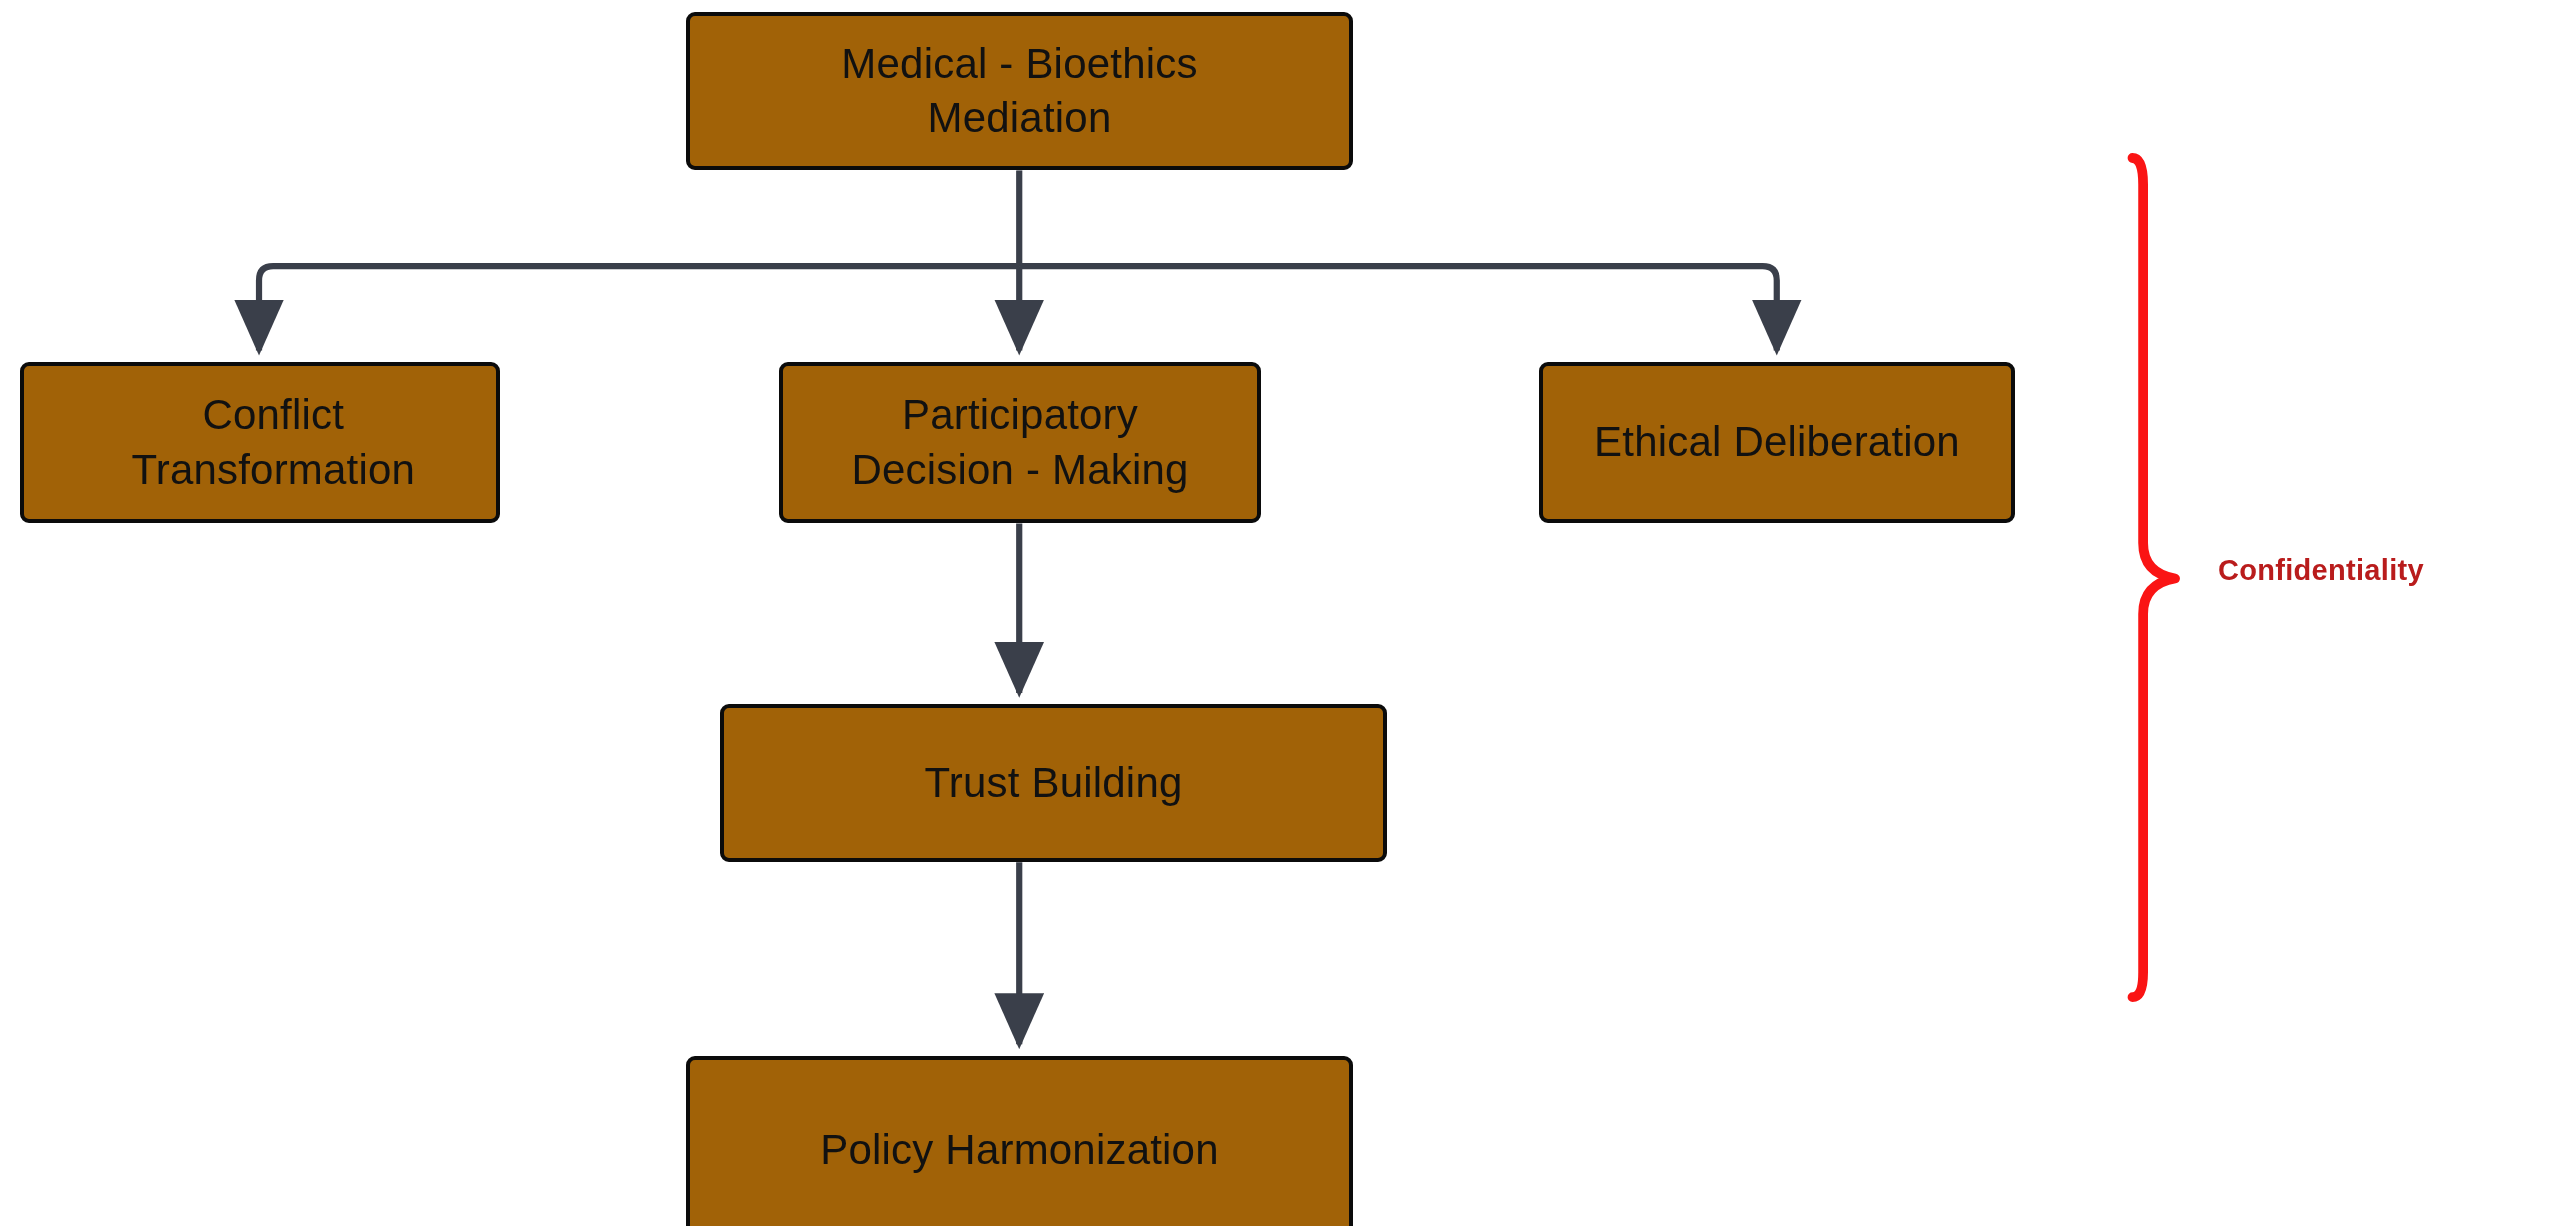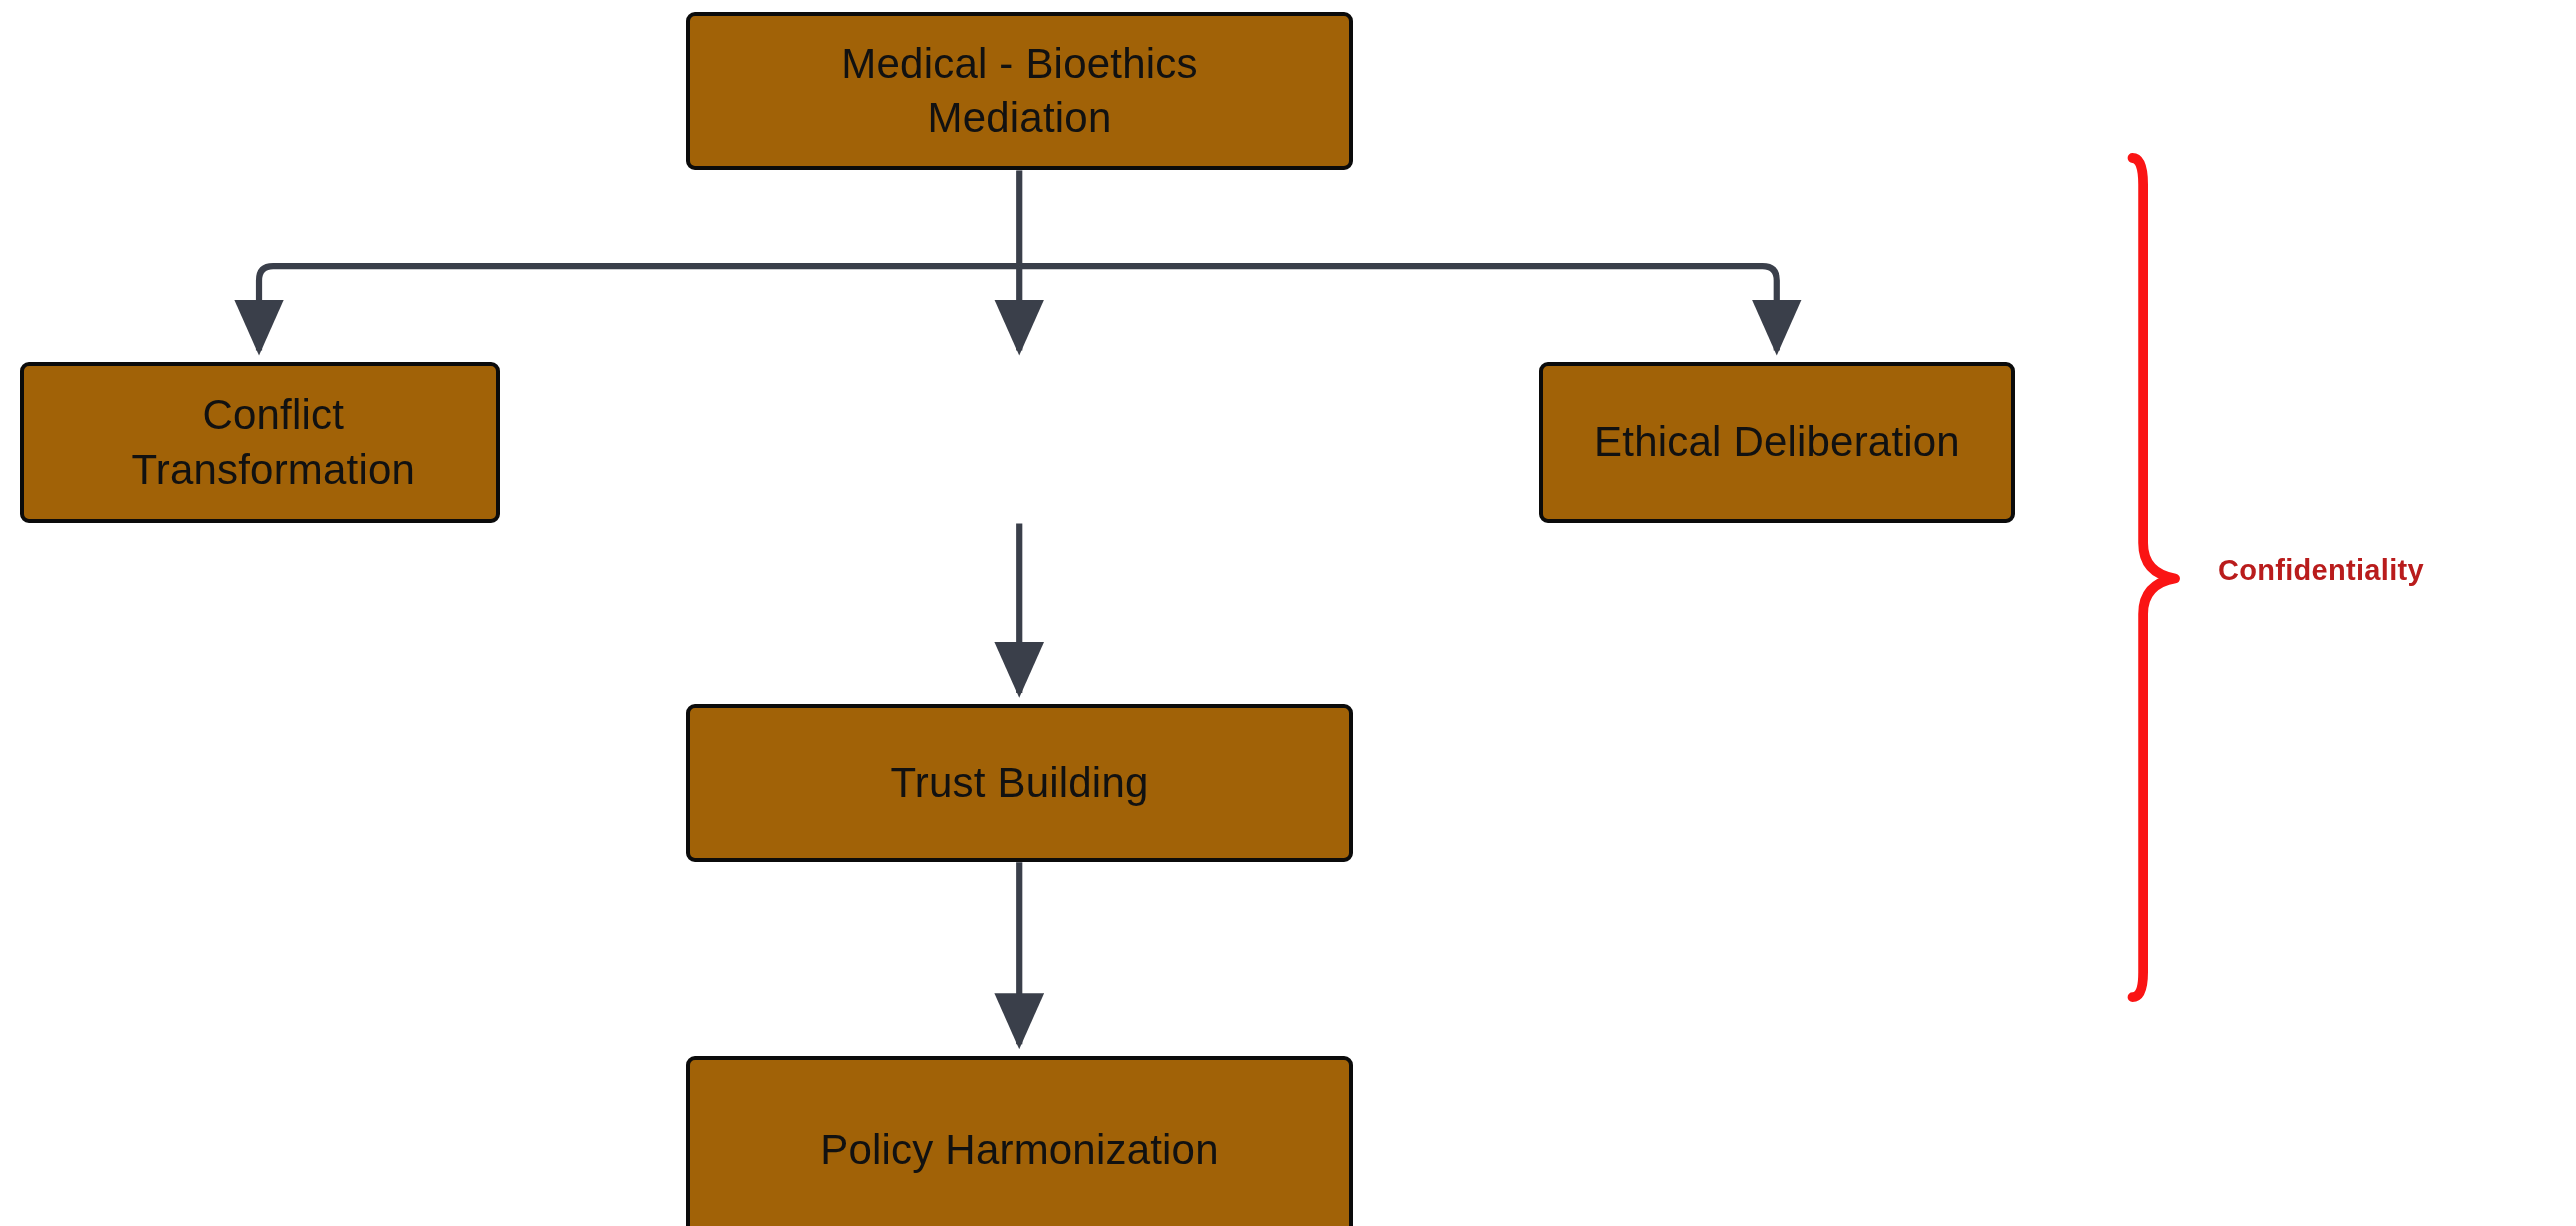--- a/index.html
+++ b/index.html
@@ -41,21 +41,21 @@
     line-height: 1.30;
     font-weight: 400;
     letter-spacing: 0.2px;
     white-space: pre-line;
     padding: 0 12.4px;
   }
   #node-root      { left: 686px;  top: 12.4px;   width: 667px; height: 158px; }
   #node-conflict  { left: 19.5px;   top: 362px;  width: 480px; height: 161px; padding-left: 40px; }
   #node-particip  { left: 779px;  top: 362px;  width: 482px; height: 161px; }
   #node-ethical   { left: 1539px; top: 362px;  width: 476px; height: 161px; }
-  #node-trust     { left: 686px;  top: 704px;  width: 667px; height: 158px; }
+  #node-trust     { left: 720px;  top: 704px;  width: 667px; height: 158px; }
   #node-policy    { left: 686px;  top: 1056px; width: 667px; height: 189px; }
 
   #brace-label {
     position: absolute;
     left: 2218px;
     top: 554px;
     color: #b91c1c;
     font-size: 29px;
     font-weight: bold;
     letter-spacing: 0.3px;
@@ -94,20 +94,22 @@
              L 2416 1096
              Q 2416 1124 2404 1124" fill="none" stroke="#FA1414" stroke-width="11" stroke-linecap="round" stroke-linejoin="round"></path>
   </svg>
 
   <div class="node" id="node-root">Medical - Bioethics
 Mediation</div>
 
   <div class="node" id="node-conflict">Conflict
 Transformation</div>
 
+  <div class="node" id="node-particip">Participatory
+Decision - Making</div>
 
   <div class="node" id="node-ethical">Ethical Deliberation</div>
 
   <div class="node" id="node-trust">Trust Building</div>
 
   <div class="node" id="node-policy">Policy Harmonization</div>
 
   <div id="brace-label">Confidentiality</div>
 
 </div>

